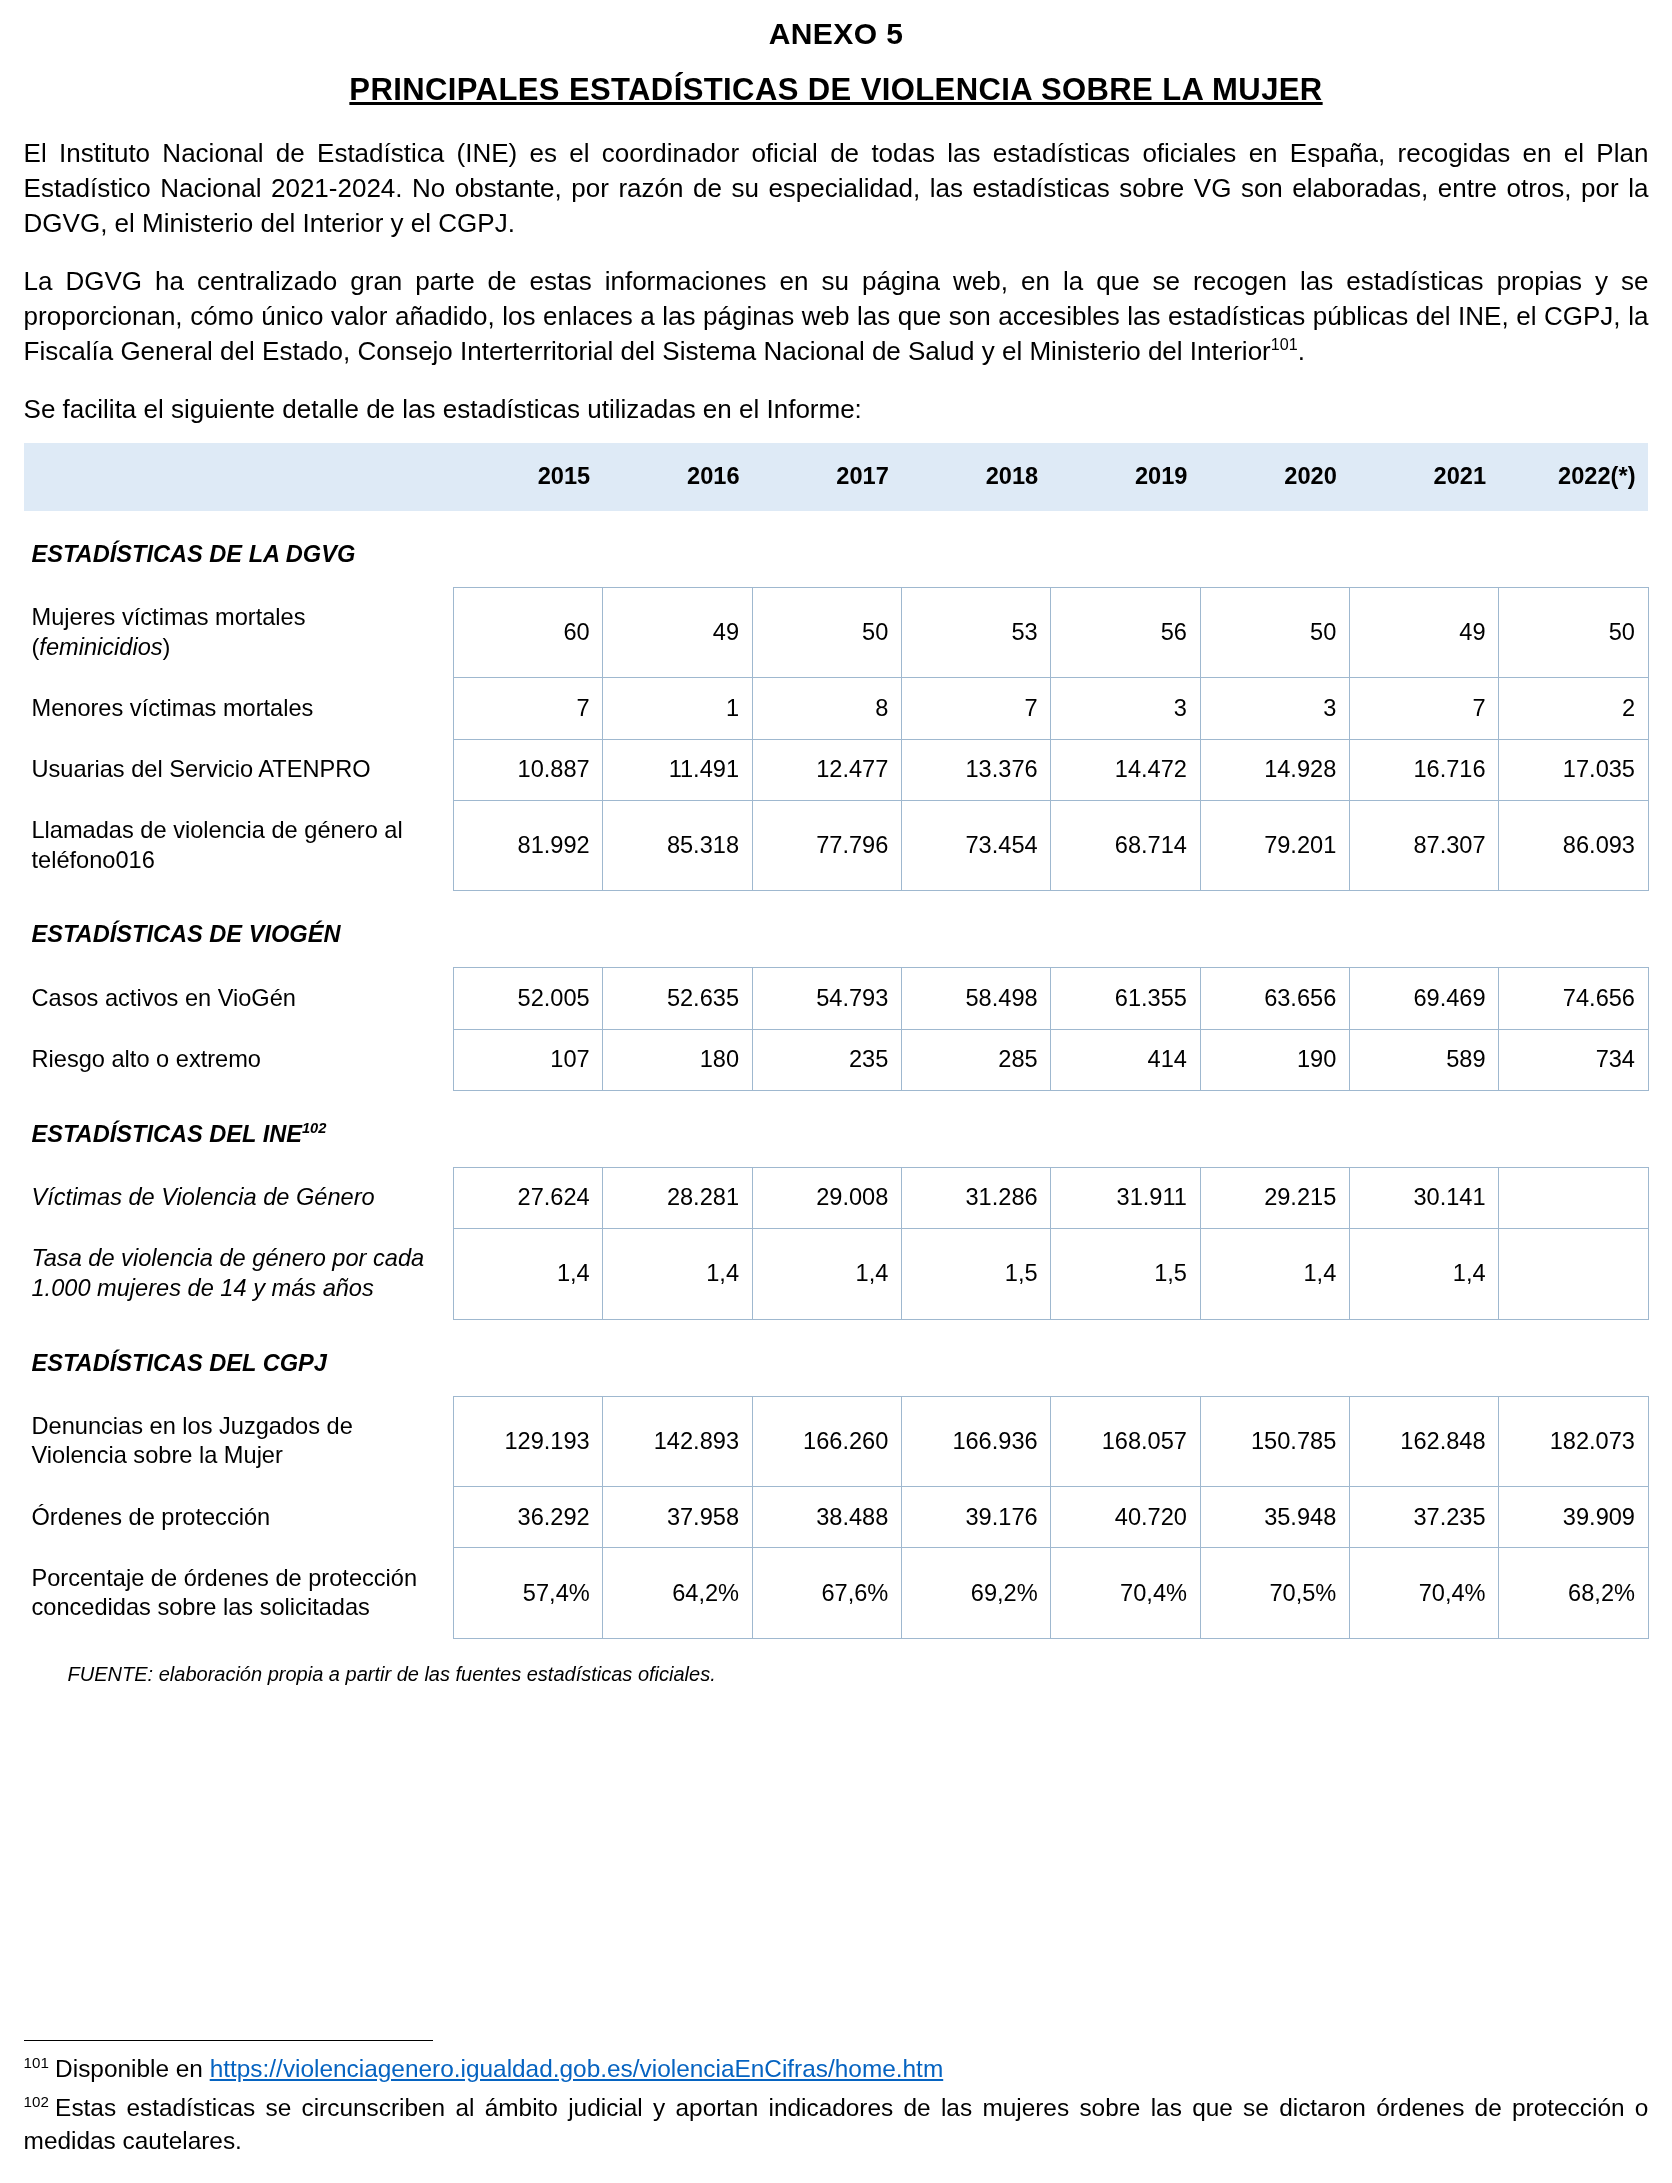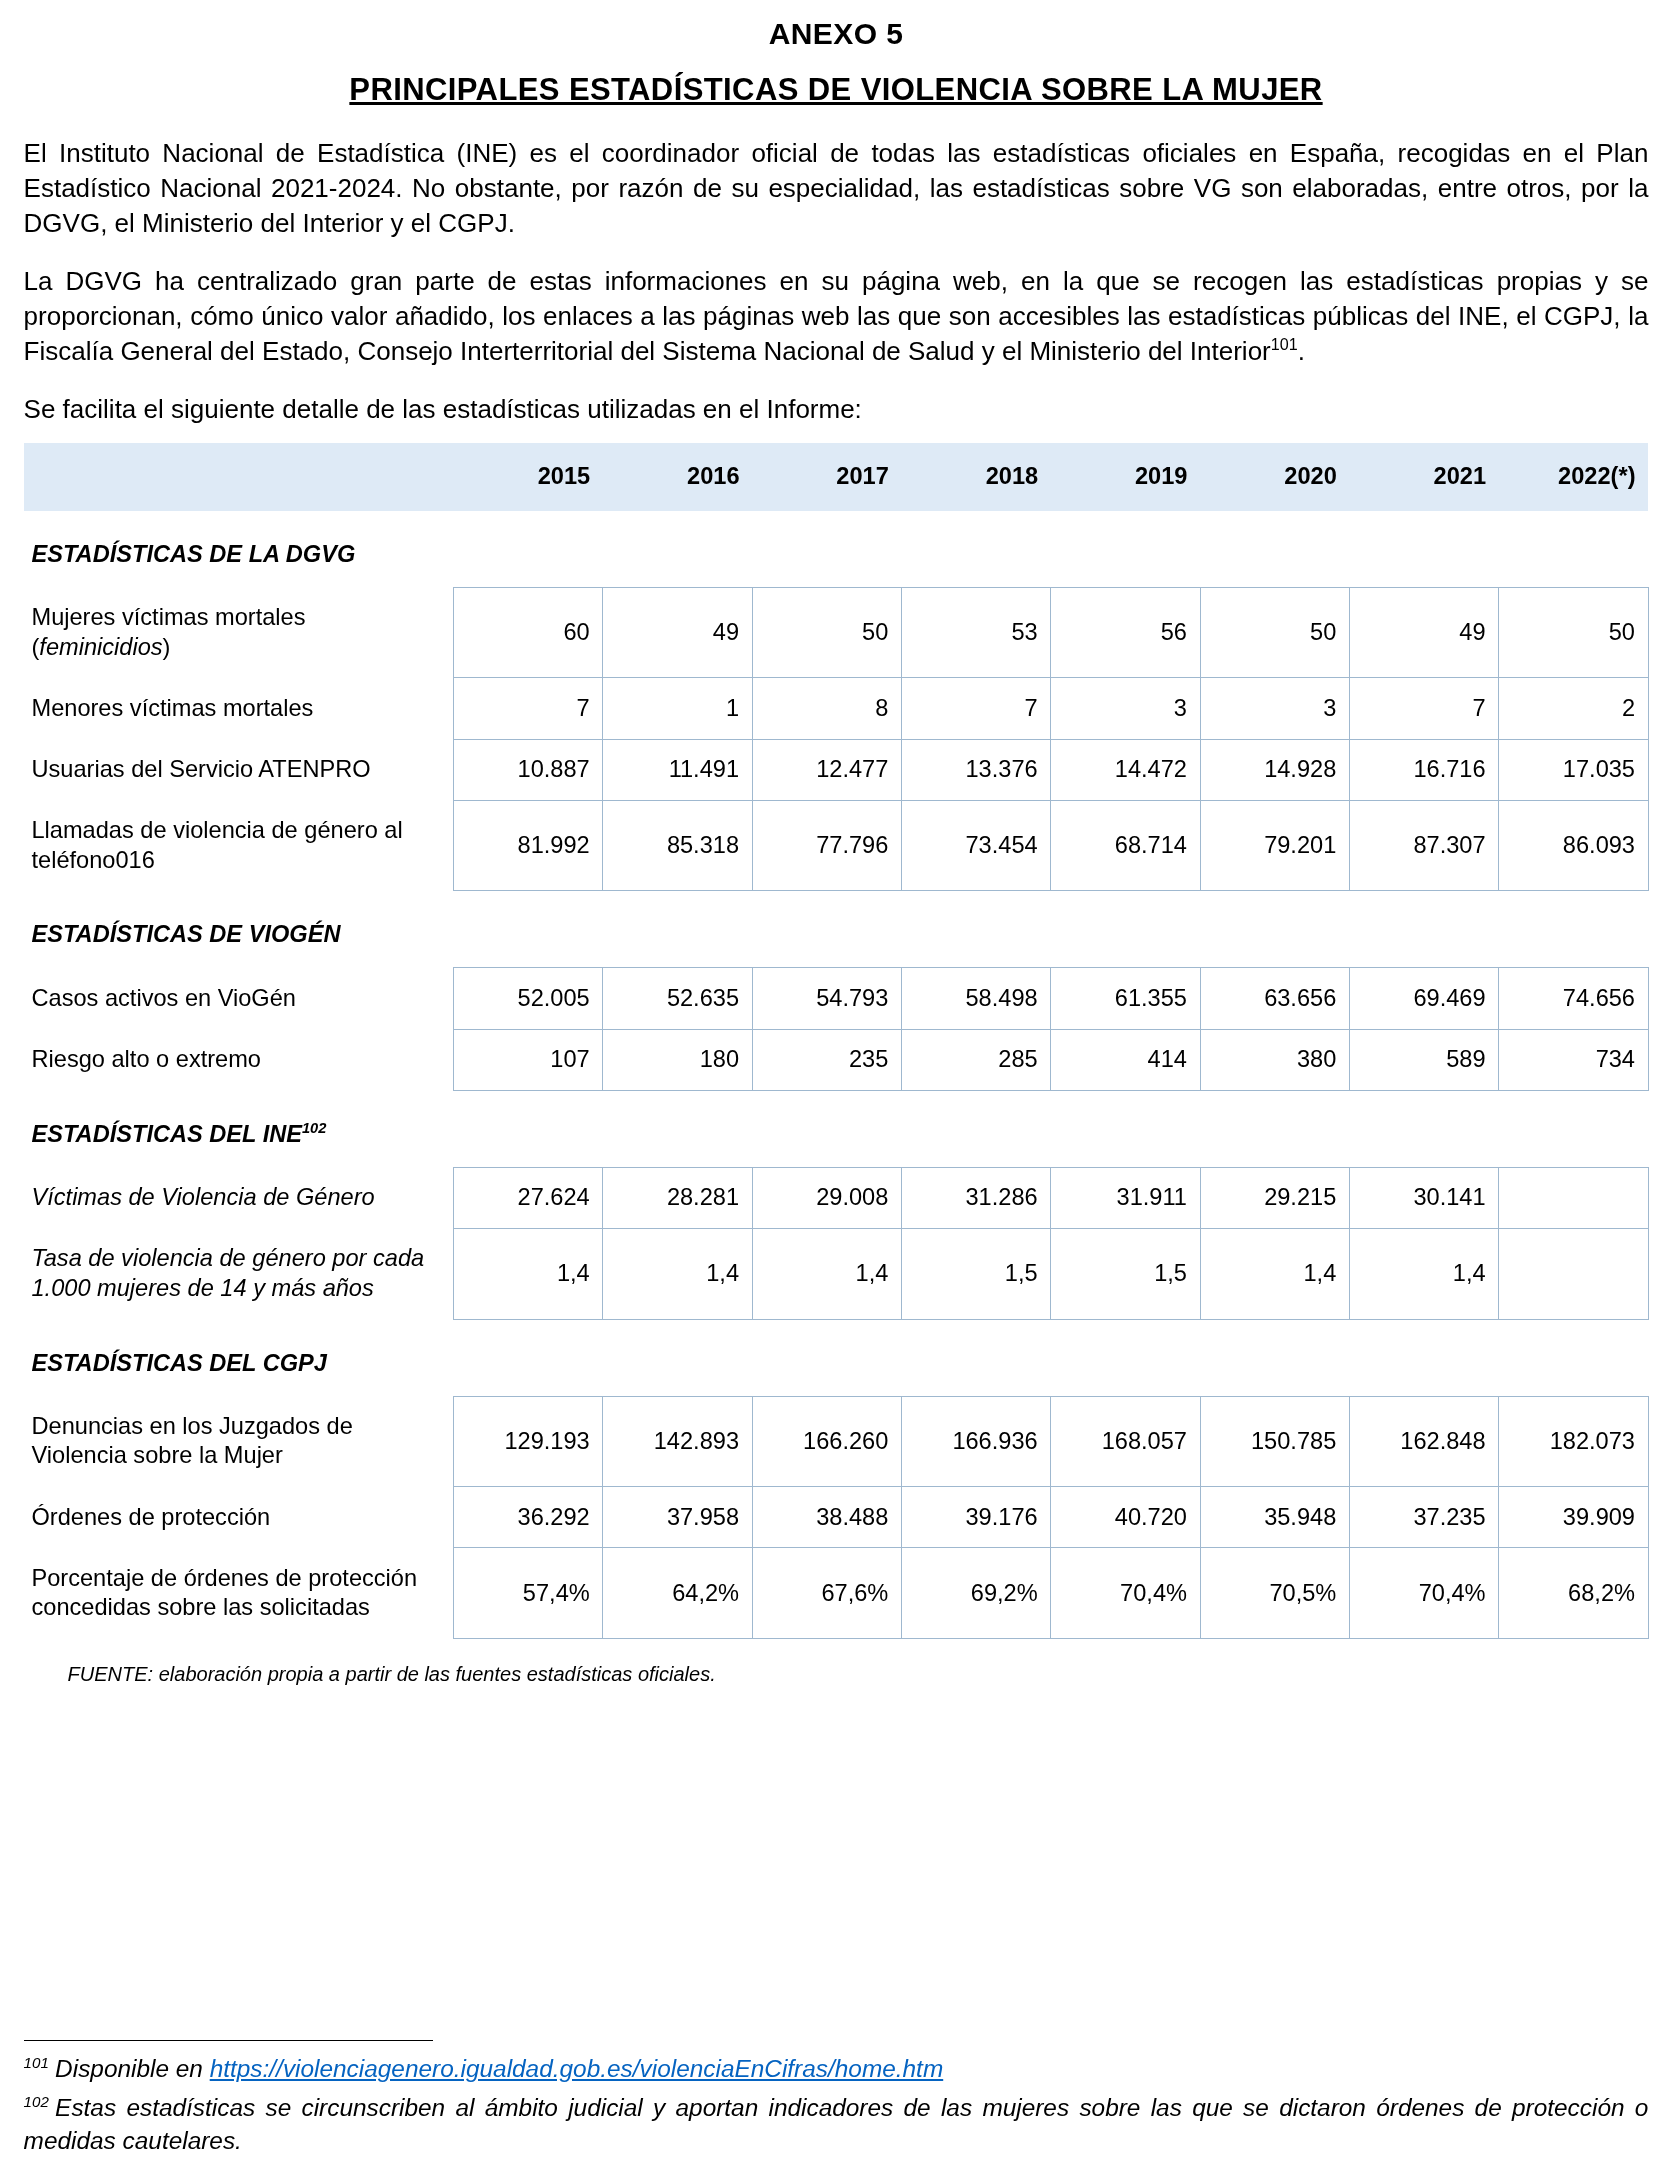--- a/index.html
+++ b/index.html
@@ -82,21 +82,20 @@
   }
   .fn-sep {
     width: 409px;
     border-top: 1.6px solid #000;
     margin-bottom: 12.6px;
   }
   p.footnote {
     margin: 0 0 6.3px 0;
     line-height: 1.34;
     text-align: justify;
-    font-style: italic;
   }
   p.footnote sup { margin-right: 6.3px; }
   a.fn-link {
     color: var(--link, #0563C1);
     text-decoration: underline;
     cursor: pointer;
   }
 </style>
 </head>
 <body style="--band: #DEEAF6; --cellborder: #9FB8CF; --link: #0563C1;">
@@ -197,21 +196,21 @@
         <td class="val">69.469</td>
         <td class="val">74.656</td>
       </tr>
       <tr>
         <td class="rowlabel"><span>Riesgo alto o extremo</span></td>
         <td class="val">107</td>
         <td class="val">180</td>
         <td class="val">235</td>
         <td class="val">285</td>
         <td class="val">414</td>
-        <td class="val">380</td>
+        <td class="val">190</td>
         <td class="val">589</td>
         <td class="val">734</td>
       </tr>
       <tr>
         <td colspan="9" class="section"><span>ESTADÍSTICAS DEL INE</span><sup>102</sup></td>
       </tr>
       <tr>
         <td class="rowlabel"><span class="seg-i">Víctimas de Violencia de Género</span></td>
         <td class="val">27.624</td>
         <td class="val">28.281</td>

